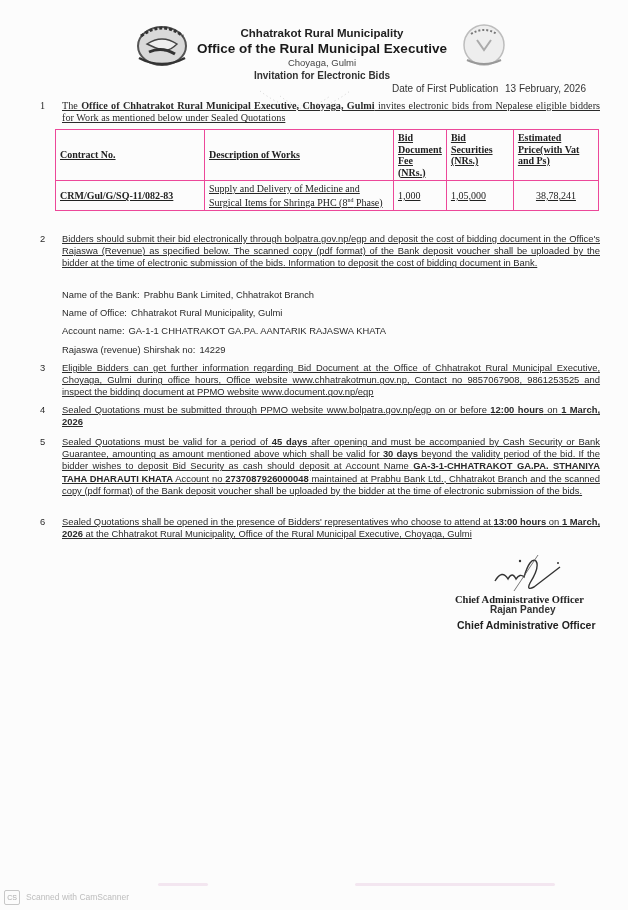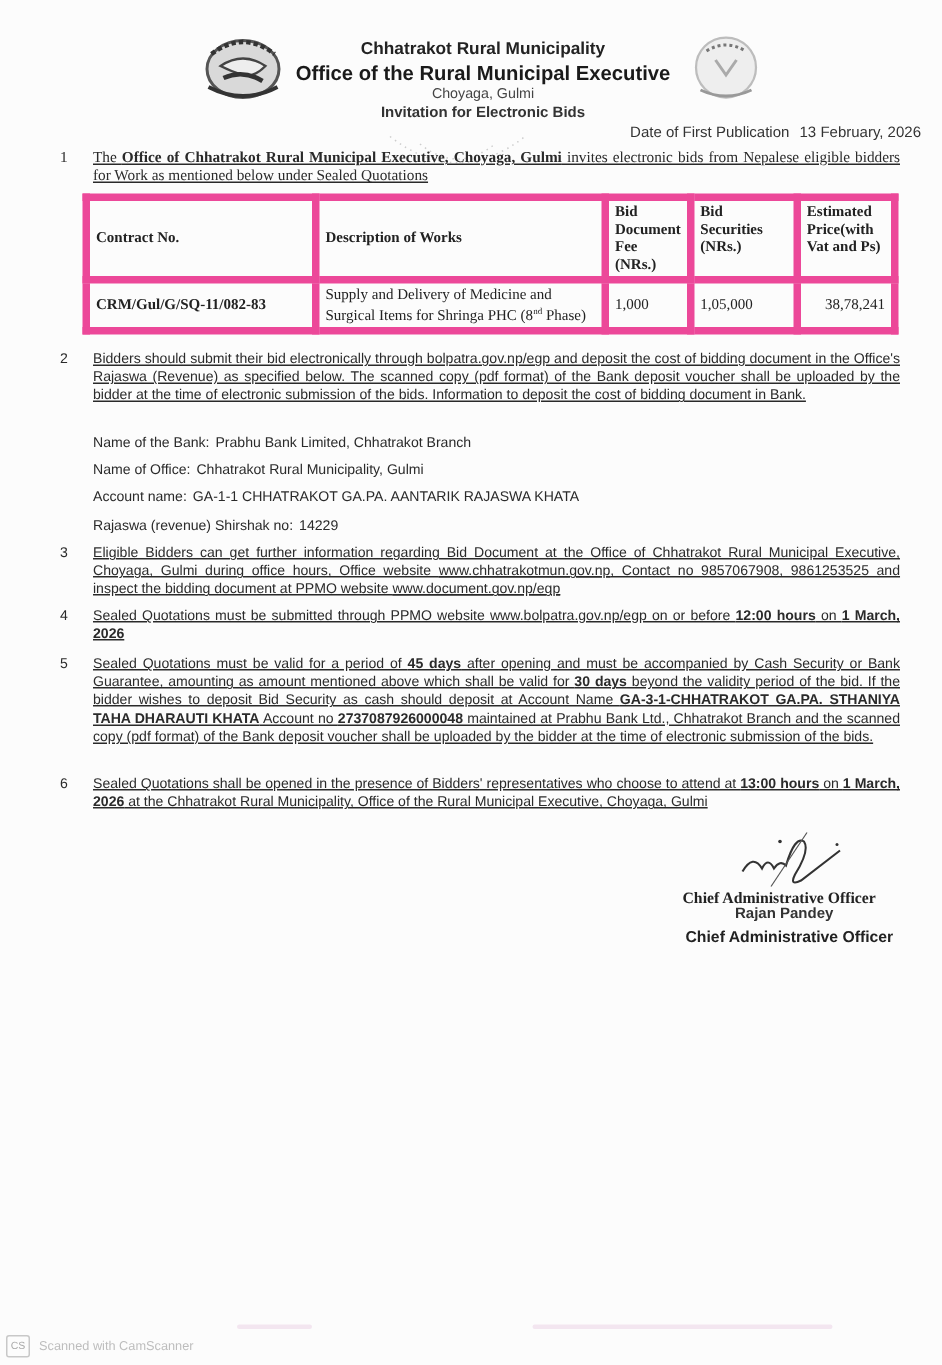--- a/index.html
+++ b/index.html
@@ -7,34 +7,34 @@
   .page { position:absolute; left:0; top:0; width:628px; height:910px; background:#fcfcfc; }
 
   .emblem-left { position:absolute; left:133px; top:22px; width:58px; height:46px; }
   .emblem-right { position:absolute; left:461px; top:22px; width:46px; height:46px; }
 
   .hdr { position:absolute; left:0; width:628px; text-align:center; font-family:"Liberation Sans", sans-serif; }
   .h1 { top:27px; font-size:11.5px; font-weight:bold; color:#222; padding-left:8px; }
   .h2 { top:41px; font-size:13.5px; font-weight:bold; color:#1a1a1a; padding-left:8px; }
   .h3 { top:57px; font-size:9.5px; color:#444; padding-left:8px; }
   .h4 { top:70px; font-size:10px; font-weight:bold; color:#333; padding-left:8px; }
-  .pubdate { position:absolute; right:14px; top:83px; font-size:10px; font-family:"Liberation Sans", sans-serif; color:#333;text-align:right; }
+  .pubdate { position:absolute; right:42px; top:83px; font-size:10px; font-family:"Liberation Sans", sans-serif; color:#333;text-align:right; }
   .pubdate span { margin-left:4px; }
 
   .item { position:absolute; left:40px; width:560px; font-size:9.4px; line-height:12.2px; font-family:"Liberation Sans", sans-serif; color:#2a2a2a; }
   .item .num { position:absolute; left:0; top:0; width:12px; }
   .item .txt { margin-left:22px; text-align:justify;text-decoration:underline; }
   .item1 { top:100px; font-family:"Liberation Serif", serif; font-size:10.2px; }
 
   table.bids { position:absolute; left:55px; top:129px; width:544px; border-collapse:collapse; font-family:"Liberation Serif", serif; font-size:10px; color:#222; }
-  table.bids th, table.bids td { border:5px solid #ec4899; padding:2px 4px; vertical-align:middle; text-align:left; }
+  table.bids th, table.bids td { border:1px solid #ec4899; padding:2px 4px; vertical-align:middle; text-align:left;text-decoration:underline; }
   table.bids th { font-weight:bold; line-height:11.5px; }
   table.bids td { line-height:11.5px; }
   table.bids th.tl { vertical-align:top; }
-  table.bids td.c { text-align:right; }
+  table.bids td.c { text-align:center; }
   table.bids td.bold { font-weight:bold; }
   sup { font-size:6px; }
 
   .bank { position:absolute; left:62px; font-size:9.4px; font-family:"Liberation Sans", sans-serif; color:#2a2a2a; }
   .bank .k { margin-right:4px; }
   .acct-no { position:absolute; left:418px; }
 
   a.link { color:#2a2a2a; text-decoration:underline; }
 
   .sig-mark { position:absolute; left:490px; top:553px; width:80px; height:40px; }

